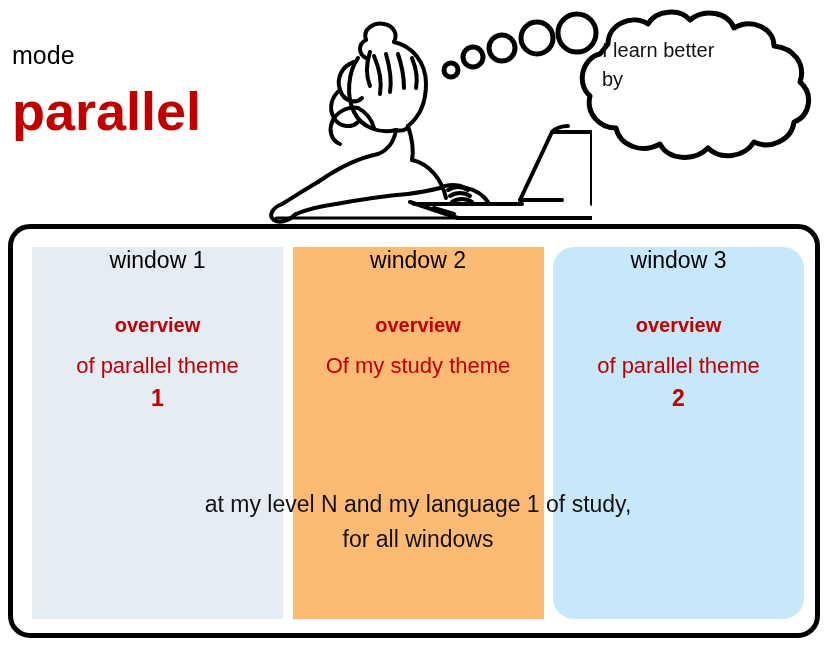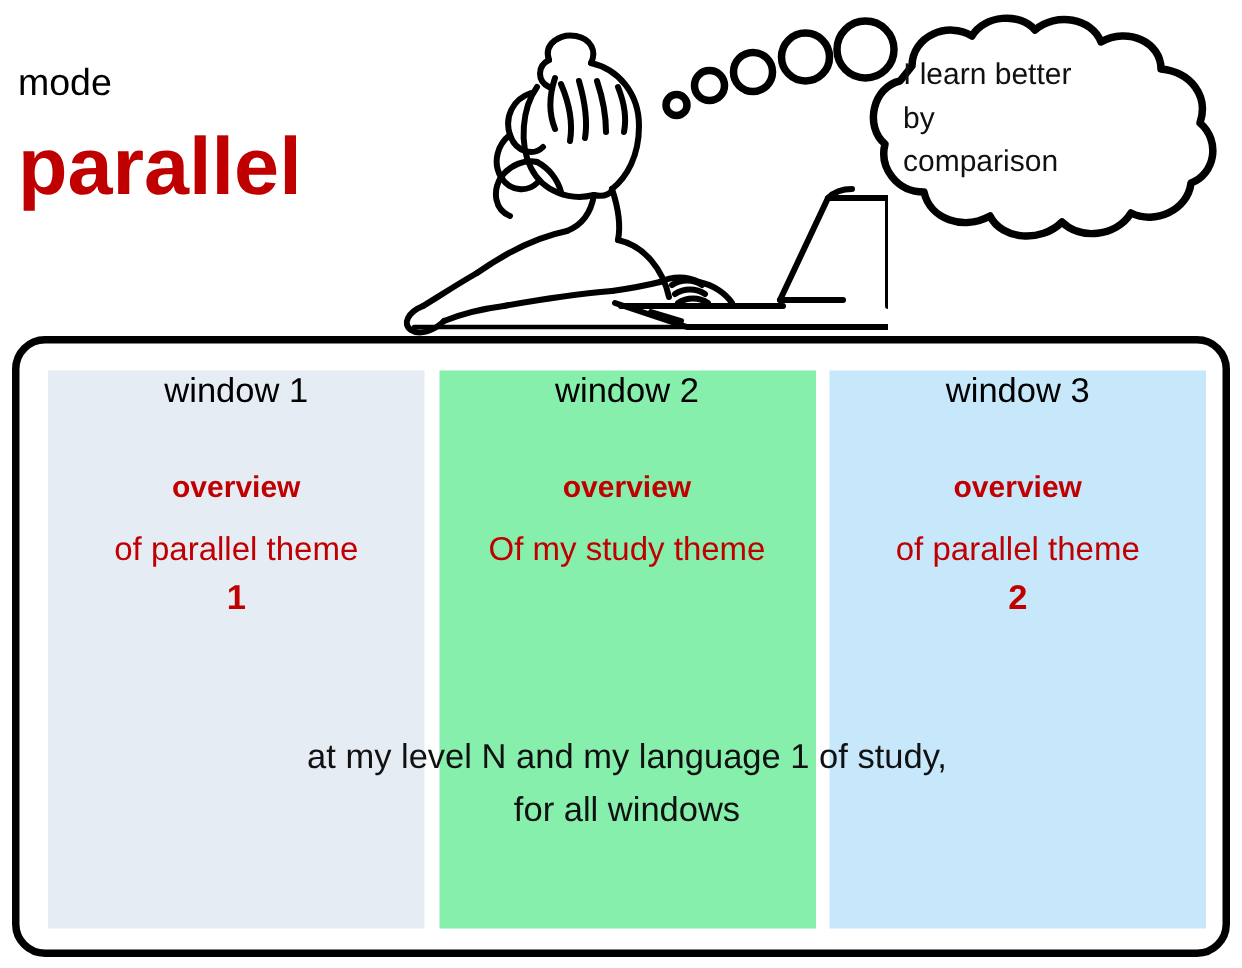--- a/index.html
+++ b/index.html
@@ -225,47 +225,46 @@
              C304 152 280 154 268 142
              C254 156 228 154 220 138
              C202 148 180 140 176 122
              C158 122 146 106 150 90
              C136 78 142 52 160 48
              Z"></path>
   </svg>
   <div id="thought-text">
     <div>I learn better</div>
     <div>by</div>
-    <div>comparison</div>
   </div>
 </div>
 
 <div id="windows-container">
 
   <div id="panels">
 
     <div class="panel" id="panel-1" style="background: rgb(230, 236, 243);">
       <div class="panel-title">window 1</div>
       <div class="panel-overview">overview</div>
       <div class="panel-desc">
         <span>of parallel theme</span>
         <br>
         <span class="num">1</span>
       </div>
     </div>
 
-    <div class="panel" id="panel-2" style="background: #86efac;">
+    <div class="panel" id="panel-2" style="background: #fdba74;">
       <div class="panel-title">window 2</div>
       <div class="panel-overview">overview</div>
       <div class="panel-desc">
         <span>Of my study theme</span>
       </div>
     </div>
 
-    <div class="panel" id="panel-3" style="background: rgb(199, 232, 251);">
+    <div class="panel" id="panel-3" style="background: rgb(199, 232, 251); border-radius: 21px;">
       <div class="panel-title">window 3</div>
       <div class="panel-overview">overview</div>
       <div class="panel-desc">
         <span>of parallel theme</span>
         <br>
         <span class="num">2</span>
       </div>
     </div>
 
   </div>

